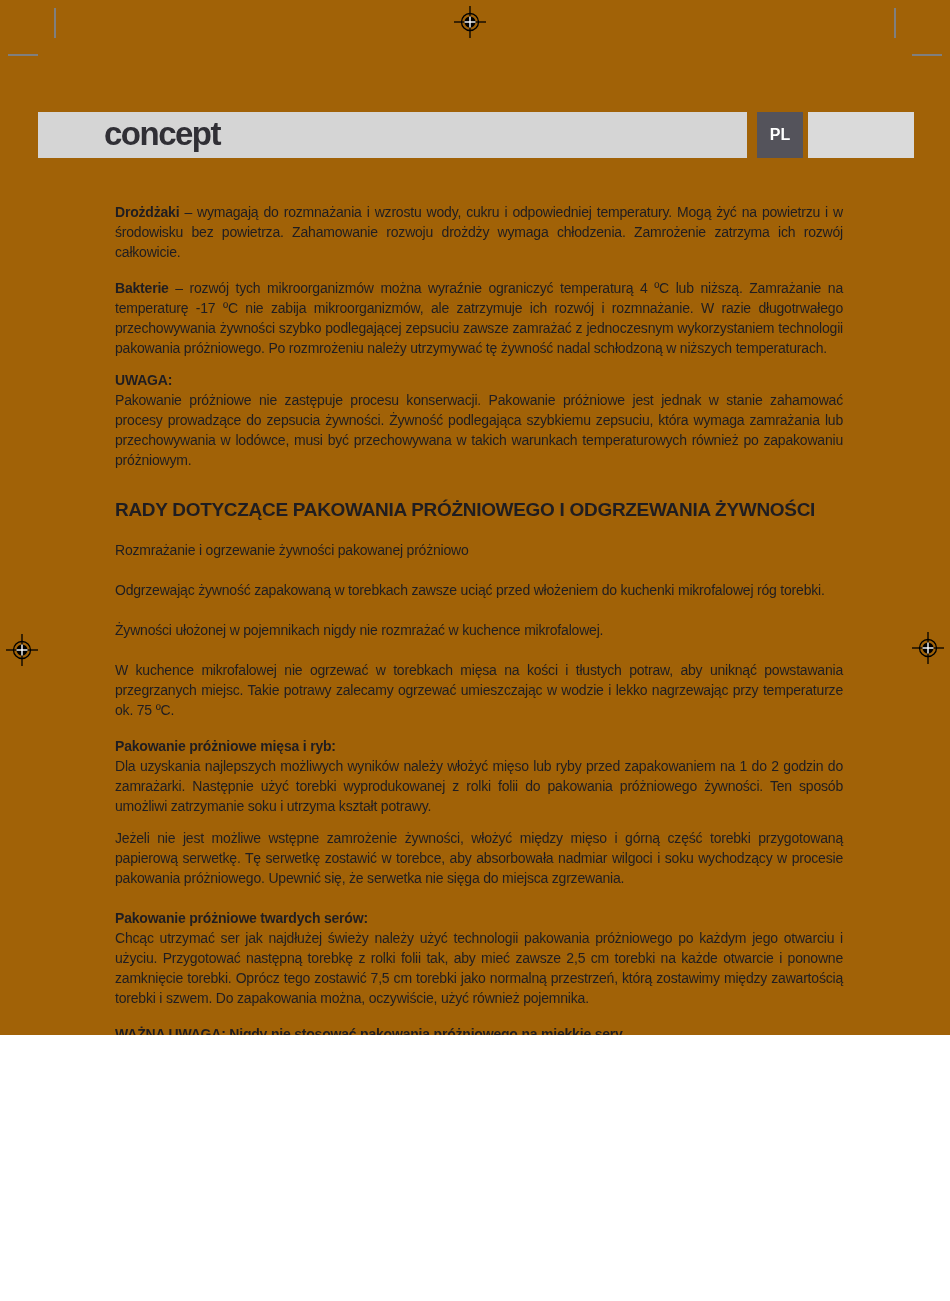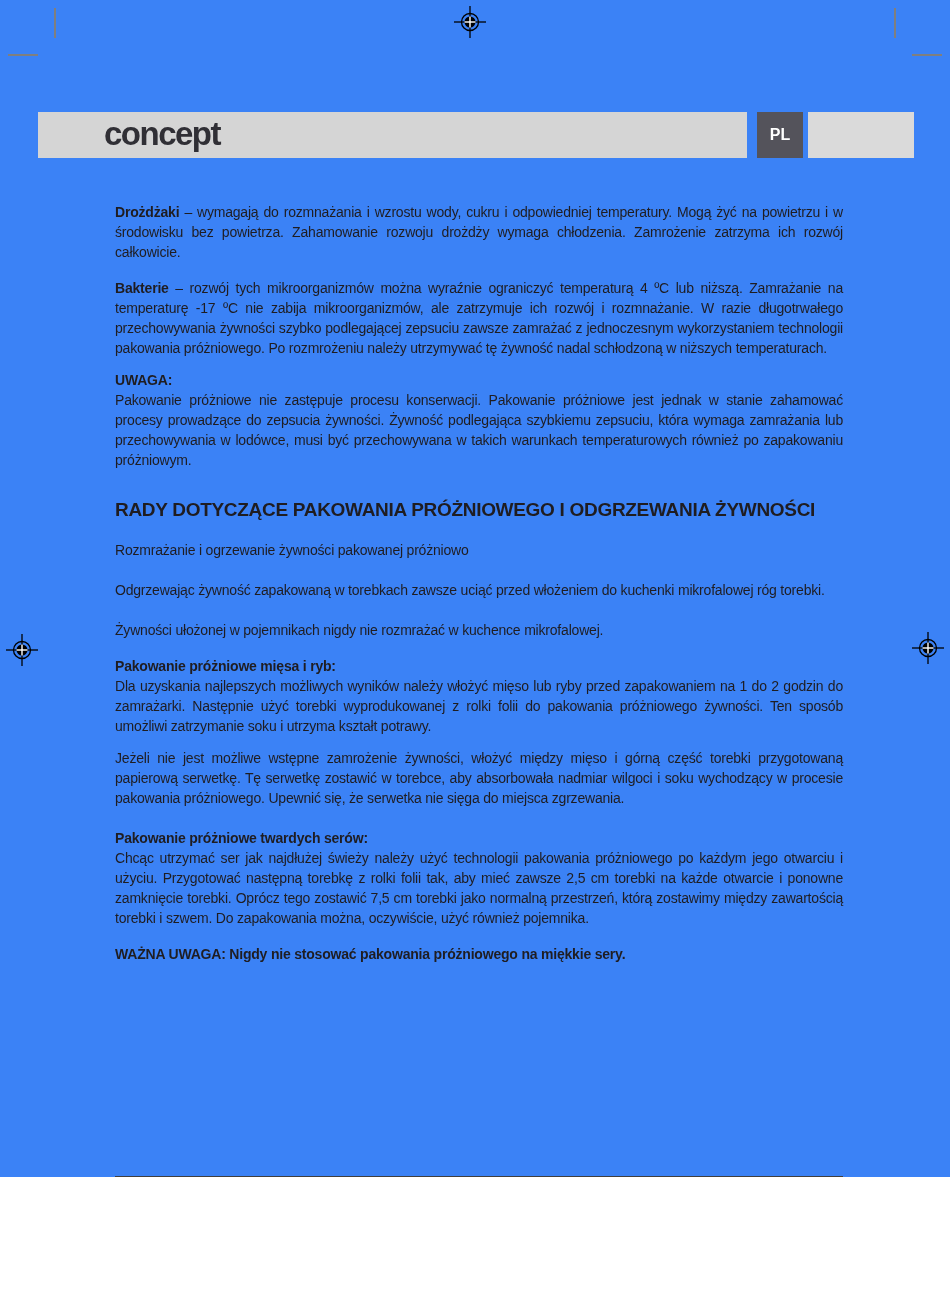--- a/index.html
+++ b/index.html
@@ -1,17 +1,17 @@
 <!DOCTYPE html>
 <html lang="pl"><head>
 <meta charset="utf-8">
 <style>
   html,body{margin:0;padding:0;background:#ffffff;}
   .page{
-    position:relative;width:950px;height:1177px;background:#3b82f6;overflow:hidden;
+    position:relative;width:950px;height:1035px;background:#a16207;overflow:hidden;
     font-family:"Liberation Sans",sans-serif;color:#1f1d21;
   }
   
   .crop{position:absolute;background:#7f7f7f;}
   .crop.v{width:2px;height:30px;}
   .crop.h{width:30px;height:2px;}
   .regmark{position:absolute;width:36px;height:36px;}
   
   .header-band{position:absolute;left:38px;top:112px;width:709px;height:46px;background:#d5d5d5;}
   .logo{
@@ -120,20 +120,23 @@
     </p>
 
     <p style="margin-top:20px;">
       <span>Odgrzewając żywność zapakowaną w torebkach zawsze uciąć przed włożeniem do kuchenki mikrofalowej róg torebki.</span>
     </p>
 
     <p style="margin-top:20px;">
       <span>Żywności ułożonej w pojemnikach nigdy nie rozmrażać w kuchence mikrofalowej.</span>
     </p>
 
+    <p style="margin-top:20px;">
+      <span>W kuchence mikrofalowej nie ogrzewać w torebkach mięsa na kości i tłustych potraw, aby uniknąć powstawania przegrzanych miejsc. Takie potrawy zalecamy ogrzewać umieszczając w wodzie i lekko nagrzewając przy temperaturze ok. 75 ºC.</span>
+    </p>
 
     <p style="margin-top:16px;">
       <span class="lead-line">Pakowanie próżniowe mięsa i ryb:</span><span>Dla uzyskania najlepszych możliwych wyników należy włożyć mięso lub ryby przed zapakowaniem na 1 do 2 godzin do zamrażarki. Następnie użyć torebki wyprodukowanej z rolki folii do pakowania próżniowego żywności. Ten sposób umożliwi zatrzymanie soku i utrzyma kształt potrawy.</span>
     </p>
 
     <p style="margin-top:12px;">
       <span>Jeżeli nie jest możliwe wstępne zamrożenie żywności, włożyć między mięso i górną część torebki przygotowaną papierową serwetkę. Tę serwetkę zostawić w torebce, aby absorbowała nadmiar wilgoci i soku wychodzący w procesie pakowania próżniowego. Upewnić się, że serwetka nie sięga do miejsca zgrzewania.</span>
     </p>
 
 

